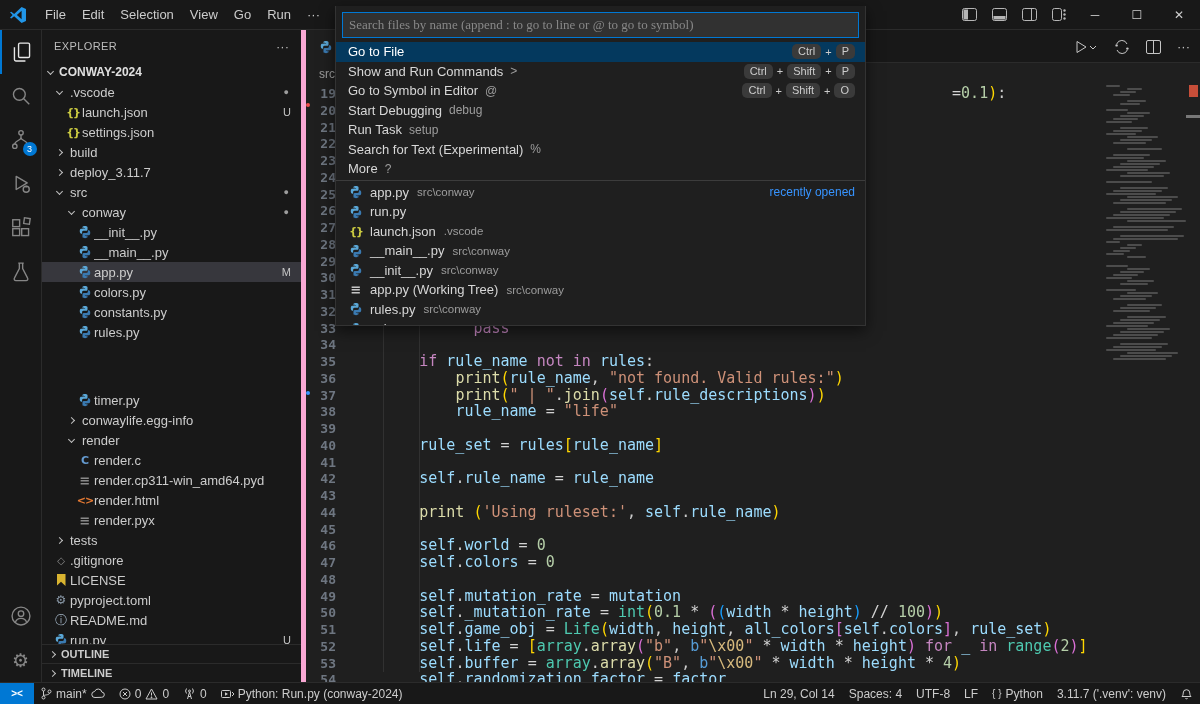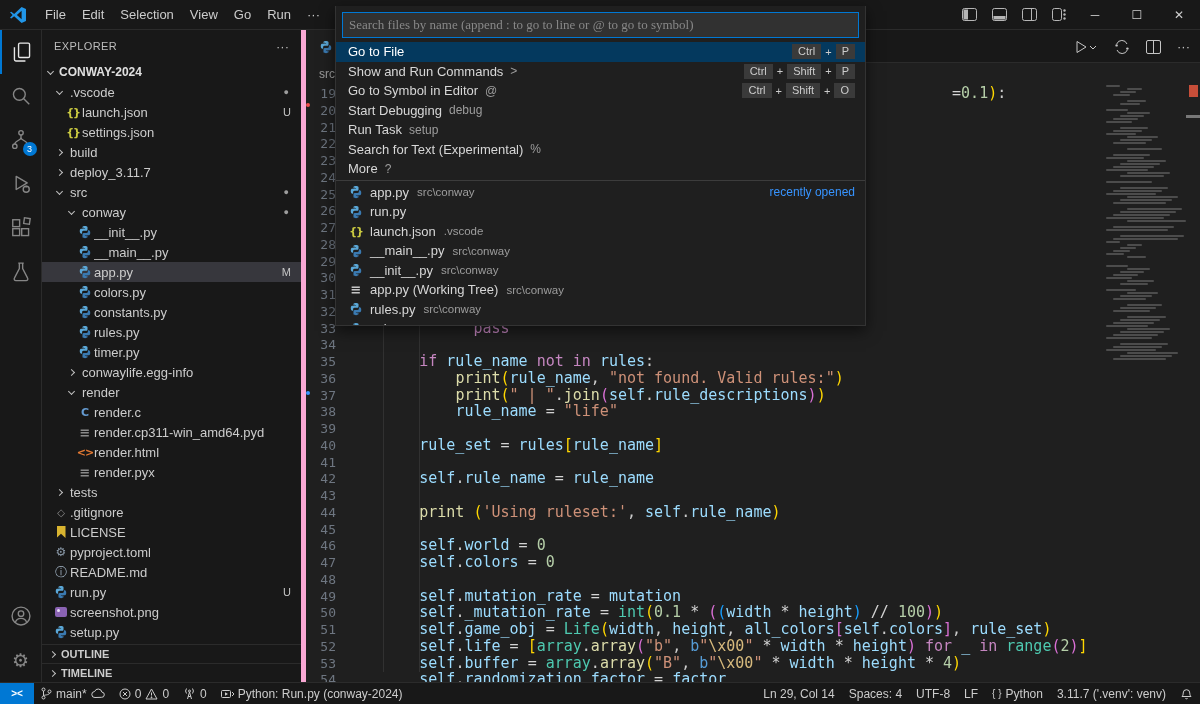--- a/index.html
+++ b/index.html
@@ -47,21 +47,21 @@
 
   
   #editor { position:absolute; top:30px; left:306px; right:0; bottom:22px; background:#1f1f1f; }
   #tabbar { height:33px; background:#181818; border-bottom:1px solid #2b2b2b; position:relative; }
   #tab-sliver { position:absolute; left:0; top:0; width:29px; height:33px; background:#1f1f1f; display:flex; align-items:center; padding-left:12px; }
   #editor-actions { position:absolute; right:10px; top:0; height:33px; display:flex; align-items:center; gap:16px; color:#c5c5c5; }
   #breadcrumb { height:22px; display:flex; align-items:center; padding-left:13px; font-size:12px; color:#9d9d9d; }
   #code { position:absolute; top:55px; left:0; right:14px; bottom:0; overflow:hidden;
     font-family:"DejaVu Sans Mono",monospace; font-size:15px; }
   .line { height:16.75px; line-height:16.75px; white-space:pre; }
-  .ln { display:inline-block; width:30px; text-align:right; margin-right:11px; color:#6e7681; font-size:13px; }
+  .ln { display:inline-block; width:30px; text-align:right; margin-right:11px; color:#6e7681; font-size:13px;font-weight:bold; }
   .cw{color:#cccccc}.ck{color:#c586c0}.cv{color:#9cdcfe}.cf{color:#dcdcaa}.cs{color:#ce9178}
   .cn{color:#b5cea8}.ct{color:#4ec9b0}.co{color:#d4d4d4}.ce{color:#d7ba7d}.cp{color:#569cd6}
   .b1{color:#ffd700}.b2{color:#da70d6}.b3{color:#179fff}
   .iguide { position:absolute; width:1px; background:#313131; top:234px; bottom:10px; }
 
   
   #minimap { position:absolute; top:0; right:0; width:80px; height:330px; overflow:hidden; }
   .mmrow { height:2px; margin-bottom:1px; border-radius:1px; }
   #mm-red { position:absolute; left:0; top:18px; width:4px; height:4px; border-radius:50%; background:#f14c4c; }
   #mm-blue { position:absolute; left:0; top:306px; width:4px; height:4px; border-radius:50%; background:#3794ff; }
@@ -74,21 +74,21 @@
     border:1px solid #333333; border-top:none; box-shadow:0 5px 14px rgba(0,0,0,.55); z-index:50; overflow:hidden; }
   #qo-inputwrap { padding:6px 6px 4px 6px; }
   #qo-input { width:100%; height:26px; background:#313131; border:1px solid #0078d4; color:#cccccc;
     font-size:13px; padding:0 6px; outline:none; font-family:Liberation Serif, serif; }
   #qo-input::placeholder { color:#888888; }
   .qrow { height:19.5px; display:flex; align-items:center; padding:0 10px 0 12px; font-size:13px; color:#d7d7d7; white-space:nowrap; }
   .qrow.sel { background:#04395e; color:#ffffff; }
   .qrow .qlbl { }
   .qrow .qsuf { color:#9d9d9d; margin-left:7px; font-size:12px; }
   .qrow .qspace { flex:1; }
-  .kchip { background:#3a3a3a; border-radius:0; padding:1px 6px 2px 6px; font-size:11px; color:#cccccc; }
+  .kchip { background:#3a3a3a; border-radius:5px; padding:1px 6px 2px 6px; font-size:11px; color:#cccccc; }
   .kplus { margin:0 4px; color:#cccccc; font-size:11px; }
   .qsep { height:1px; background:#3c3c3c; margin:1px 0 2px 0; }
   .qrow .qicon { width:16px; margin-right:6px; display:flex; justify-content:center; flex:none; }
   .qrow .qdetail { color:#9d9d9d; font-size:11.5px; margin-left:8px; }
   .qrow .qgroup { color:#3794ff; font-size:12px; }
 
   
   .fi { display:inline-flex; width:15px; height:15px; align-items:center; justify-content:center;
     font-size:11px; font-weight:bold; font-family:"DejaVu Sans",sans-serif; }
   .fi-json { color:#cbcb41; letter-spacing:-1px; }
@@ -328,21 +328,21 @@
         <span class="slot">
           <span class="fi">
             <svg width="14" height="14" viewBox="0 0 16 16">
               <path fill="#5aa7d7" d="M7.9 1C5 1 5.2 2.3 5.2 2.3v1.5h2.9v.4H3.9S2 3.9 2 6.9s1.7 3 1.7 3h1V8.4S4.6 6.7 6.4 6.7h2.9s1.6 0 1.6-1.6V2.6S11.2 1 7.9 1zM6.3 1.9a.5.5 0 1 1 0 1 .5.5 0 0 1 0-1z"></path>
               <path fill="#3a7ab1" d="M8.1 15c2.9 0 2.7-1.3 2.7-1.3v-1.5H7.9v-.4h4.2s1.9.2 1.9-2.8-1.7-3-1.7-3h-1v1.5s.1 1.7-1.7 1.7H6.7s-1.6 0-1.6 1.6v2.6S4.8 15 8.1 15zM9.7 14.1a.5.5 0 1 1 0-1 .5.5 0 0 1 0 1z"></path>
             </svg>
           </span>
         </span>
         <span class="lbl">rules.py</span>
       </div>
-      <div class="trow" style="padding-left: 34px;">
+      <div class="trow" style="padding-left: 34px; margin-top: 48px;">
         <span class="slot">
           <span class="fi">
             <svg width="14" height="14" viewBox="0 0 16 16">
               <path fill="#5aa7d7" d="M7.9 1C5 1 5.2 2.3 5.2 2.3v1.5h2.9v.4H3.9S2 3.9 2 6.9s1.7 3 1.7 3h1V8.4S4.6 6.7 6.4 6.7h2.9s1.6 0 1.6-1.6V2.6S11.2 1 7.9 1zM6.3 1.9a.5.5 0 1 1 0 1 .5.5 0 0 1 0-1z"></path>
               <path fill="#3a7ab1" d="M8.1 15c2.9 0 2.7-1.3 2.7-1.3v-1.5H7.9v-.4h4.2s1.9.2 1.9-2.8-1.7-3-1.7-3h-1v1.5s.1 1.7-1.7 1.7H6.7s-1.6 0-1.6 1.6v2.6S4.8 15 8.1 15zM9.7 14.1a.5.5 0 1 1 0-1 .5.5 0 0 1 0 1z"></path>
             </svg>
           </span>
         </span>
         <span class="lbl">timer.py</span>
       </div>

